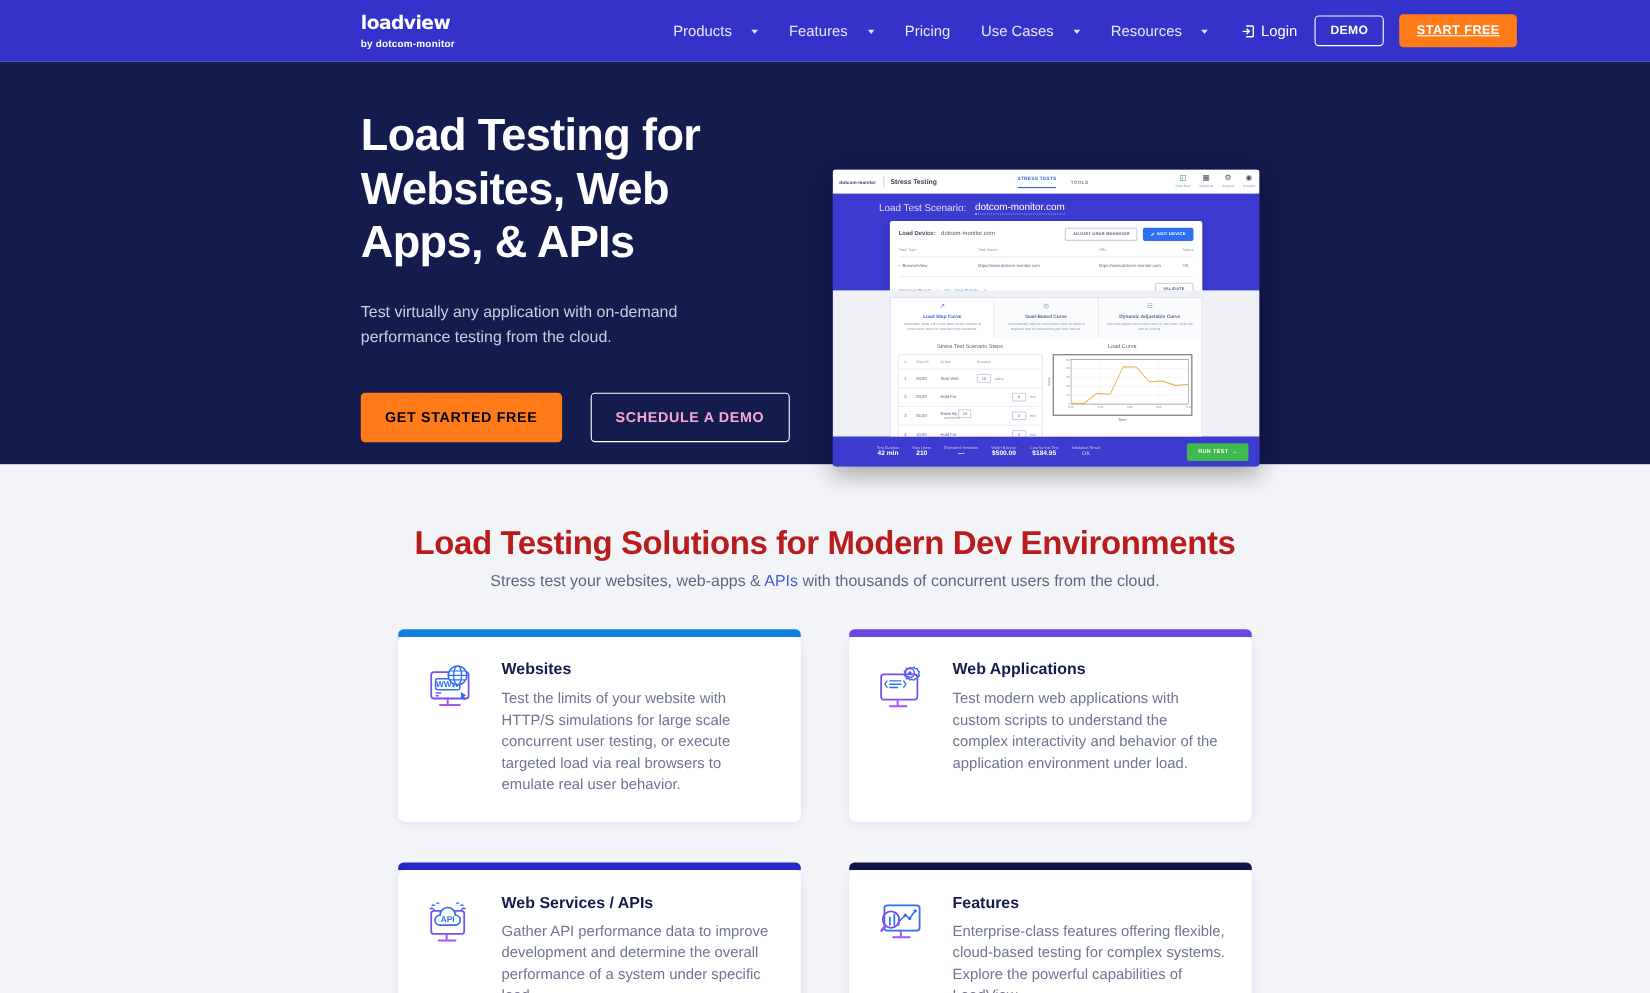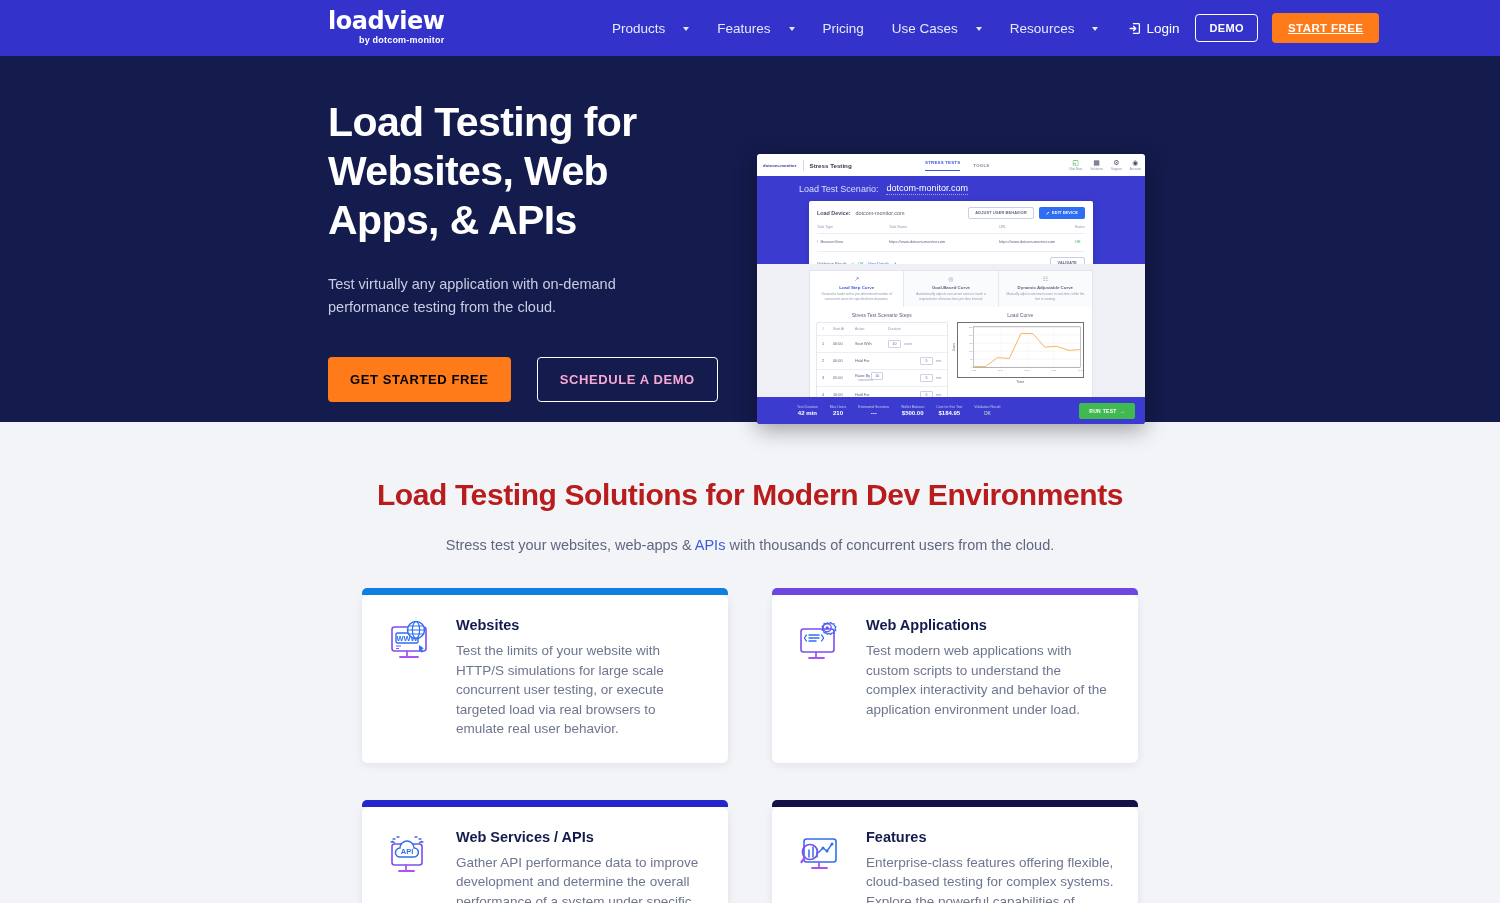--- a/index.html
+++ b/index.html
@@ -12,21 +12,21 @@
 
   
   .navbar {
     height: 56px; background: #3333cc;
     display: flex; align-items: center;
     position: relative;
   }
   .logo-wrap { position: absolute; left: 328px; top: 8px; }
   .logo-main {
     font-family: "DejaVu Sans", sans-serif;
-    font-size: 24px; font-weight: 700; color: #ffffff;
+    font-size: 17px; font-weight: 700; color: #ffffff;
     letter-spacing: -0.5px; line-height: 26px;
   }
   .logo-sub {
     font-size: 9px; color: #ffffff; text-align: right;
     letter-spacing: 0.2px; margin-top: 1px; font-weight: 600;
   }
   .nav-links {
     position: absolute; left: 598px; top: 0; height: 56px;
     display: flex; align-items: center; gap: 0px;
   }
@@ -199,21 +199,21 @@
   }
 
   
   .solutions { background: #f3f4f8; padding-top: 56px; }
   .sol-title {
     text-align: center; font-size: 30px; font-weight: 700;
     color: #b91c1c; letter-spacing: -0.4px;
   }
   .sol-sub {
     text-align: center; font-size: 14.5px; color: #5c6versión;
-    color: #5f6680; margin-top: 25px;
+    color: #5f6680; margin-top: 9px;
   }
   .sol-sub a { color: #3b5bdb; text-decoration: none; }
 
   .cards {
     width: 776px; margin: 42px auto 0; display: grid;
     grid-template-columns: 366px 366px; gap: 44px 44px;
   }
   .card {
     background: #ffffff; border-radius: 6px;
     box-shadow: 0 2px 10px rgba(20,27,77,.08);

